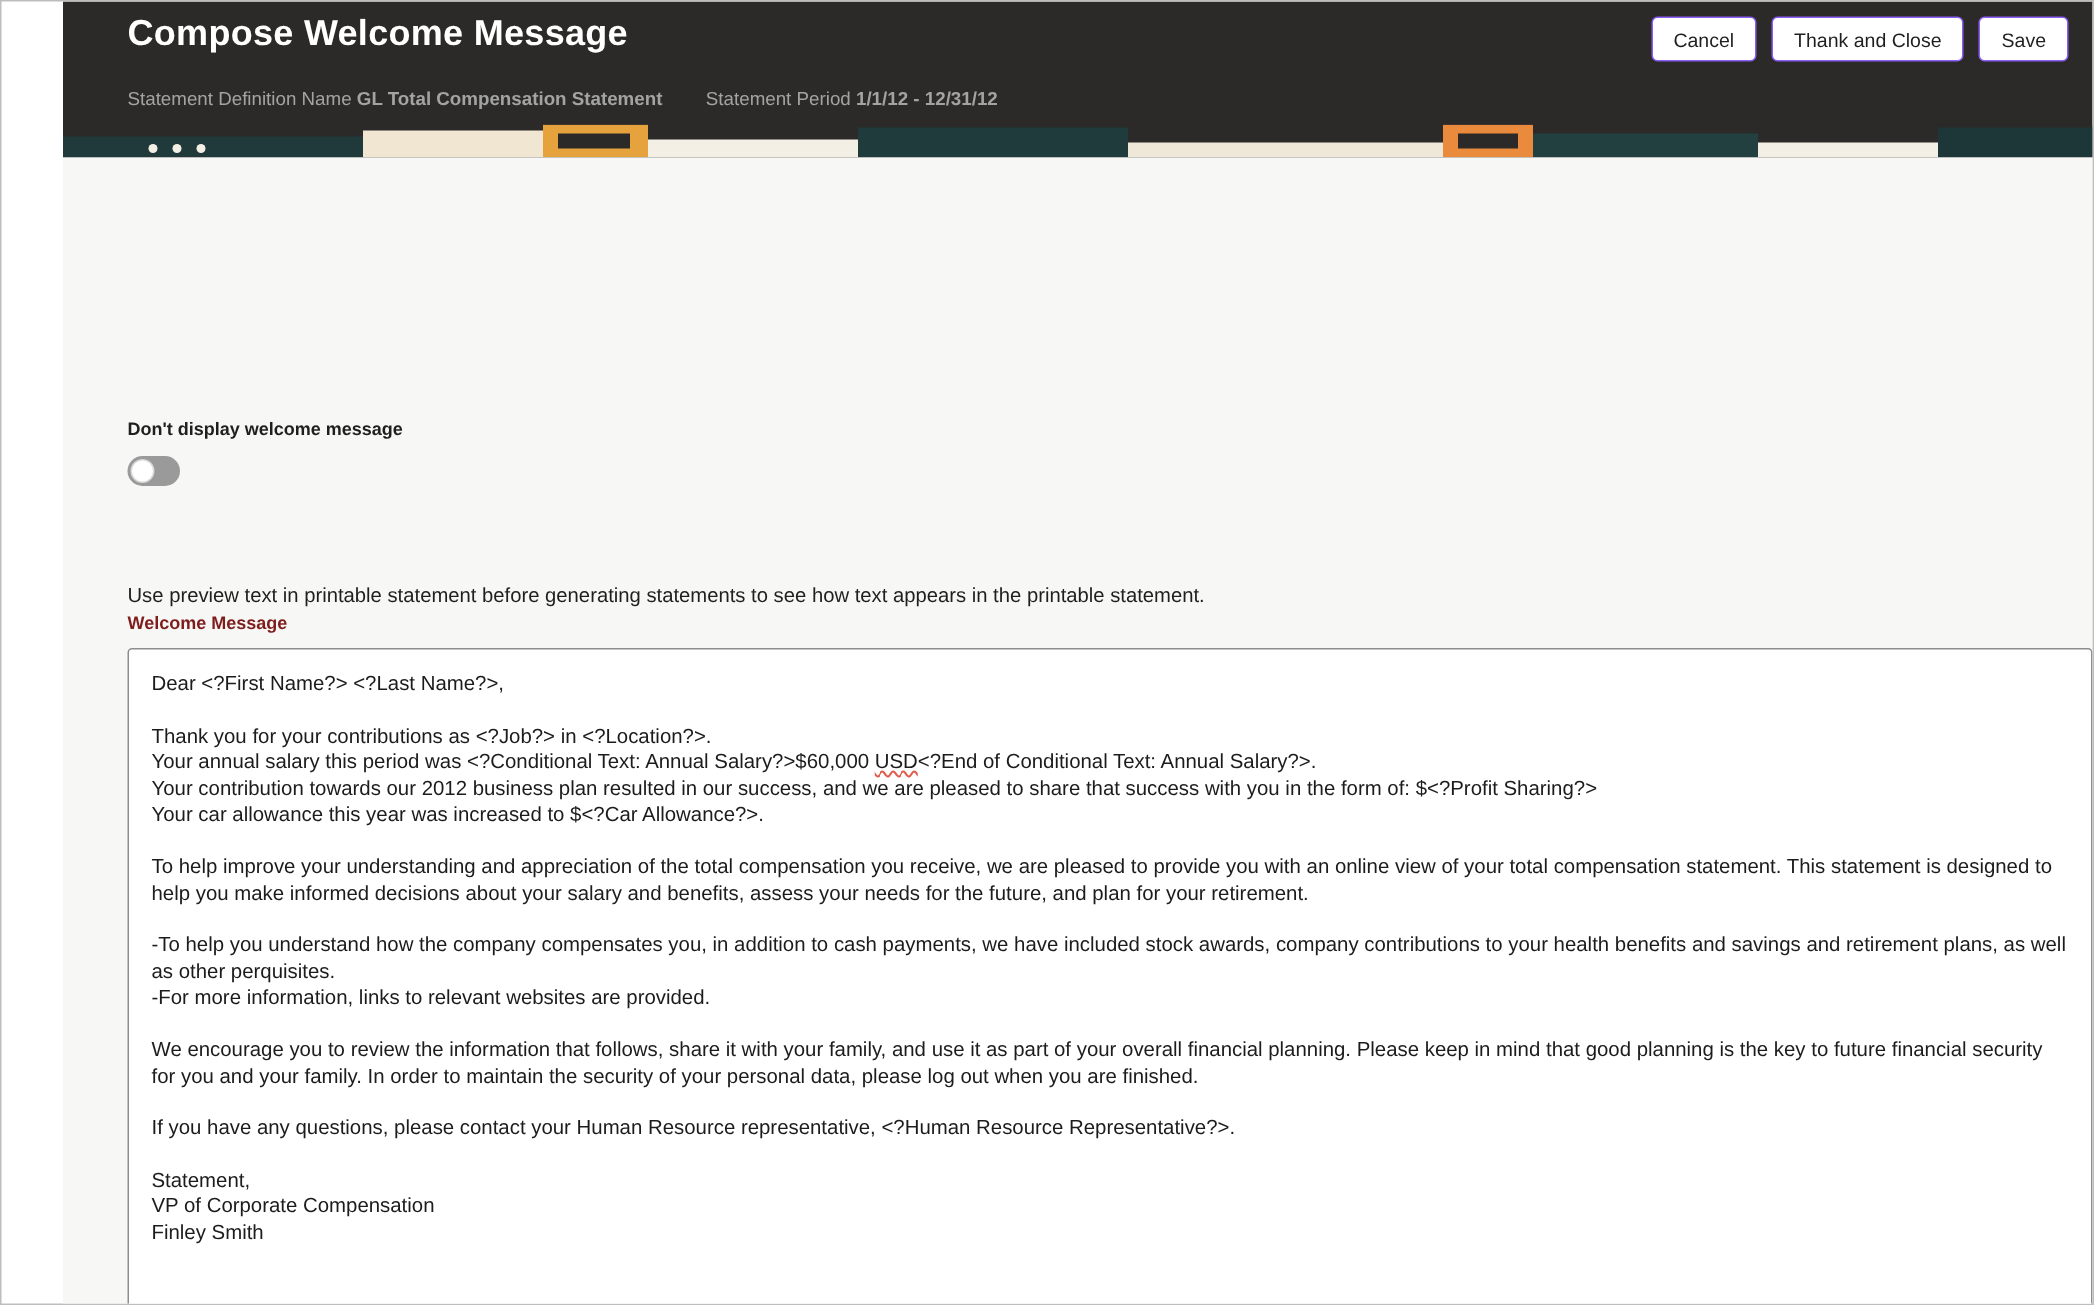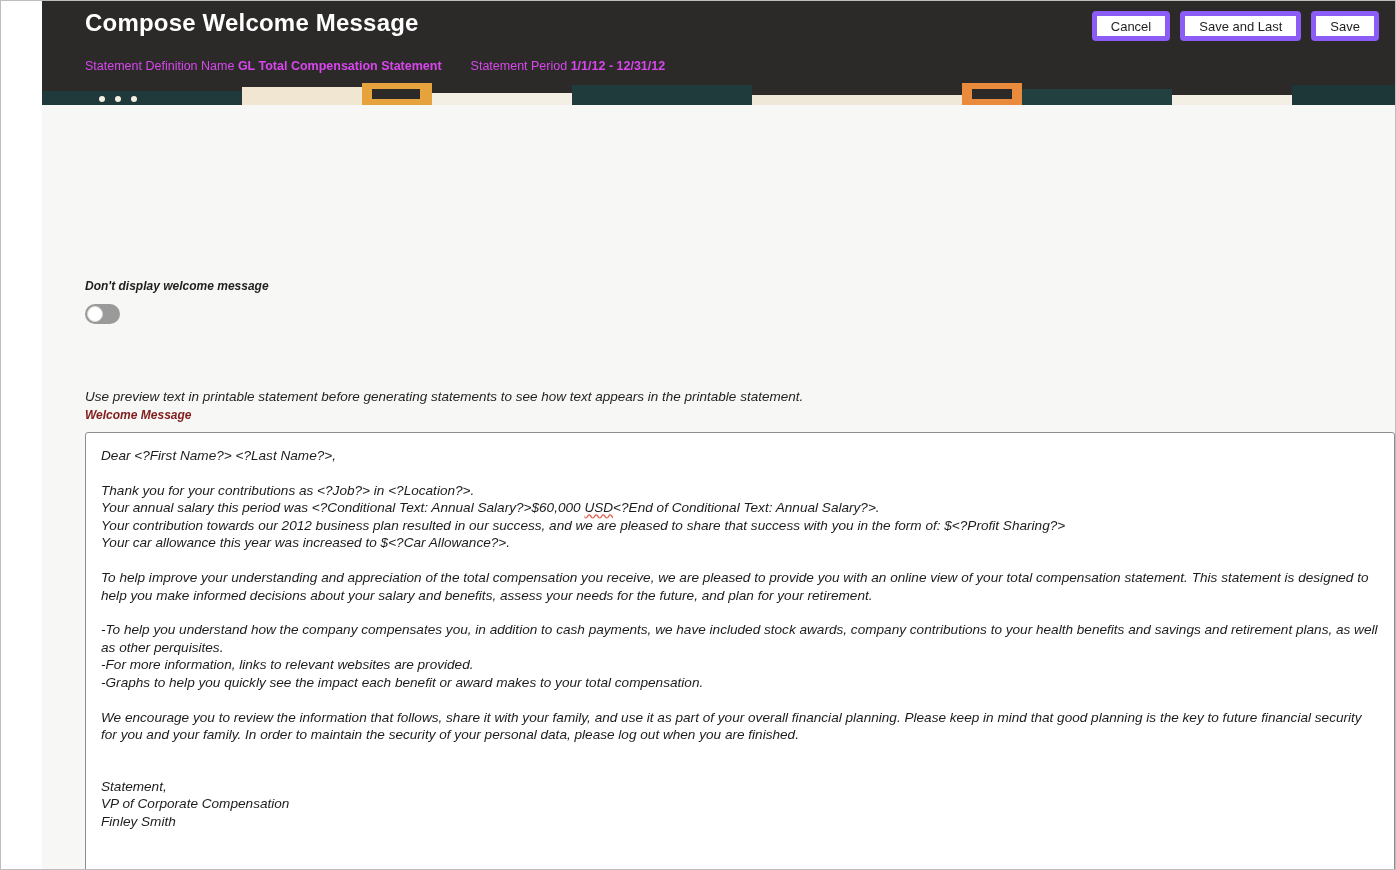--- a/index.html
+++ b/index.html
@@ -30,40 +30,40 @@
     position: absolute;
     left: 43px; top: 8px;
     font-size: 24px;
     font-weight: bold;
     letter-spacing: .2px;
   }
   .header-meta {
     position: absolute;
     left: 43px; top: 58px;
     font-size: 12.5px;
-    color: #d946ef;
+    color: #a3a3a3;
     white-space: nowrap;
   }
   .header-meta .lbl { font-weight: normal; }
   .header-meta .val { font-weight: bold; }
   .header-meta .gap { display: inline-block; width: 22px; }
 
   .header-buttons {
     position: absolute;
     right: 16px; top: 10px;
     display: flex;
     gap: 10px;
   }
   .btn {
     font-family: "Liberation Sans", sans-serif;
     font-size: 13px;
     height: 30px;
     padding: 0 14px;
     border-radius: 4px;
-    border: 5px solid #8b5cf6;
+    border: 1px solid #8b5cf6;
     background: #ffffff;
     color: #1f1f1f;
     cursor: pointer;
     white-space: nowrap;
     display: flex;
     align-items: center;
     justify-content: center;
   }
 
   
@@ -73,21 +73,20 @@
     height: 22px;
     overflow: hidden;
   }
 
   
   .body {
     position: relative;
     background: #f7f7f5;
     height: 765px;
     padding: 0;
-    font-style: italic;
   }
   .dont-display-label {
     position: absolute;
     left: 43px; top: 174px;
     font-size: 12px;
     color: #1f1f1f;
     font-weight: bold;
   }
   .toggle {
     position: absolute;
@@ -158,21 +157,21 @@
     <div class="header-meta">
       <span class="lbl">Statement Definition Name</span>
       <span class="val">GL Total Compensation Statement</span>
       <span class="gap"></span>
       <span class="lbl">Statement Period</span>
       <span class="val">1/1/12 - 12/31/12</span>
     </div>
 
     <div class="header-buttons">
       <button class="btn">Cancel</button>
-      <button class="btn">Save and Last</button>
+      <button class="btn">Thank and Close</button>
       <button class="btn">Save</button>
     </div>
 
     <div class="banner">
       <svg width="1396" height="22" viewBox="0 0 1396 22" xmlns="http://www.w3.org/2000/svg">
         <rect x="0" y="0" width="1396" height="22" fill="#2b2a28"></rect>
         <rect x="0" y="8" width="200" height="14" fill="#203a3b"></rect>
         <rect x="200" y="4" width="120" height="18" fill="#f0e6d2"></rect>
         <rect x="320" y="0" width="70" height="22" fill="#e6a23c"></rect>
         <rect x="330" y="6" width="48" height="10" fill="#2b2a28"></rect>
@@ -216,24 +215,24 @@
         <p>
           <span>Your annual salary this period was &lt;?Conditional Text: Annual Salary?&gt;$60,000 </span><span class="squiggle">USD</span><span>&lt;?End of Conditional Text: Annual Salary?&gt;.</span>
         </p>
         <p>Your contribution towards our 2012 business plan resulted in our success, and we are pleased to share that success with you in the form of: $&lt;?Profit Sharing?&gt;</p>
         <p>Your car allowance this year was increased to $&lt;?Car Allowance?&gt;.</p>
         <div class="spacer"></div>
         <p>To help improve your understanding and appreciation of the total compensation you receive, we are pleased to provide you with an online view of your total compensation statement. This statement is designed to help you make informed decisions about your salary and benefits, assess your needs for the future, and plan for your retirement.</p>
         <div class="spacer"></div>
         <p>-To help you understand how the company compensates you, in addition to cash payments, we have included stock awards, company contributions to your health benefits and savings and retirement plans, as well as other perquisites.</p>
         <p>-For more information, links to relevant websites are provided.</p>
-        <p>-Graphs to help you quickly see the impact each benefit or award makes to your total compensation.</p>
         <div class="spacer"></div>
         <p>We encourage you to review the information that follows, share it with your family, and use it as part of your overall financial planning. Please keep in mind that good planning is the key to future financial security for you and your family. In order to maintain the security of your personal data, please log out when you are finished.</p>
         <div class="spacer"></div>
+        <p>If you have any questions, please contact your Human Resource representative, &lt;?Human Resource Representative?&gt;.</p>
         <div class="spacer"></div>
         <p>Statement,</p>
         <p>VP of Corporate Compensation</p>
         <p>Finley Smith</p>
       </div>
 
     </div>
 
   </div>
 </div>

